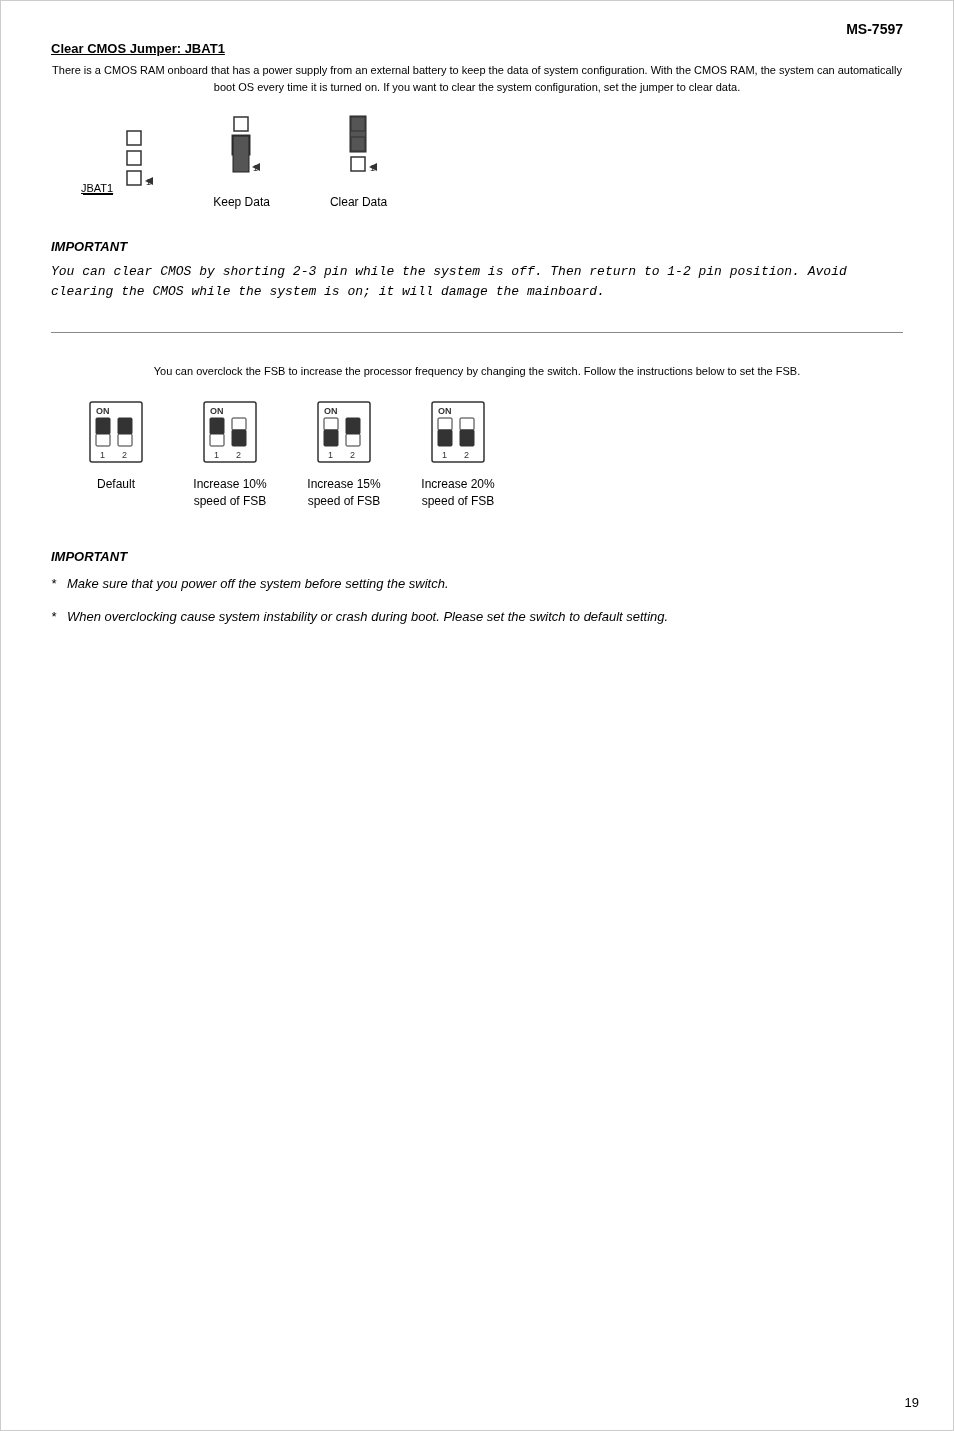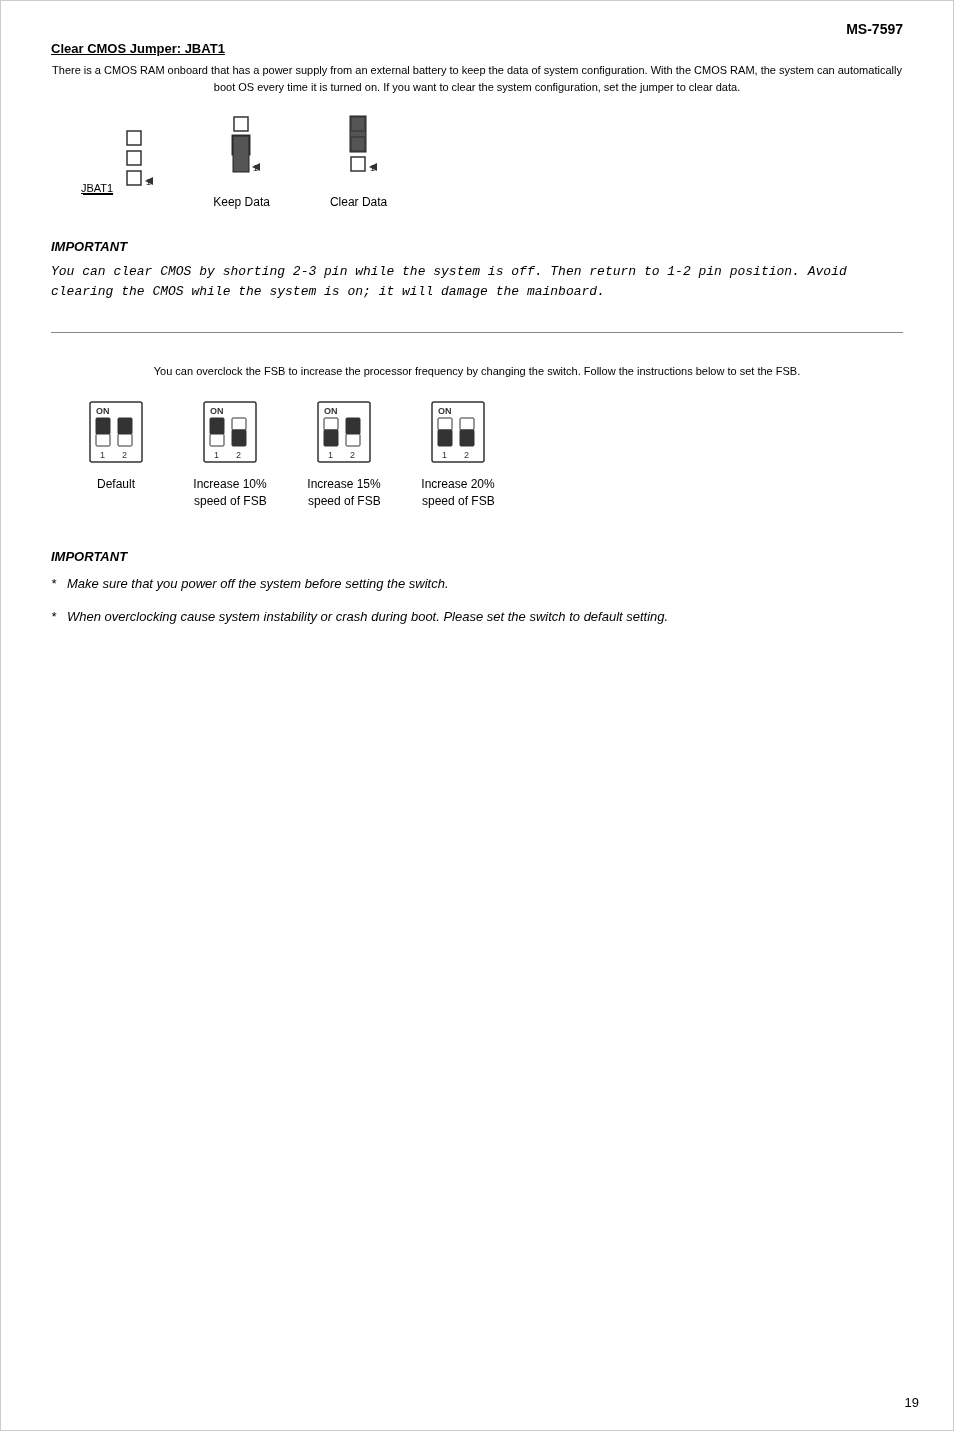--- a/index.html
+++ b/index.html
@@ -109,21 +109,21 @@
       margin: 20px 0 20px 20px;
     }
     .switch-item {
       display: flex;
       flex-direction: column;
       align-items: center;
       width: 90px;
     }
     .switch-label {
       font-size: 12px;
-      text-align: right;
+      text-align: center;
       margin-top: 6px;
       line-height: 1.4;
     }
 
     .bullet-list {
       list-style: none;
       padding: 0;
       margin-top: 10px;
     }
     .bullet-list li {

